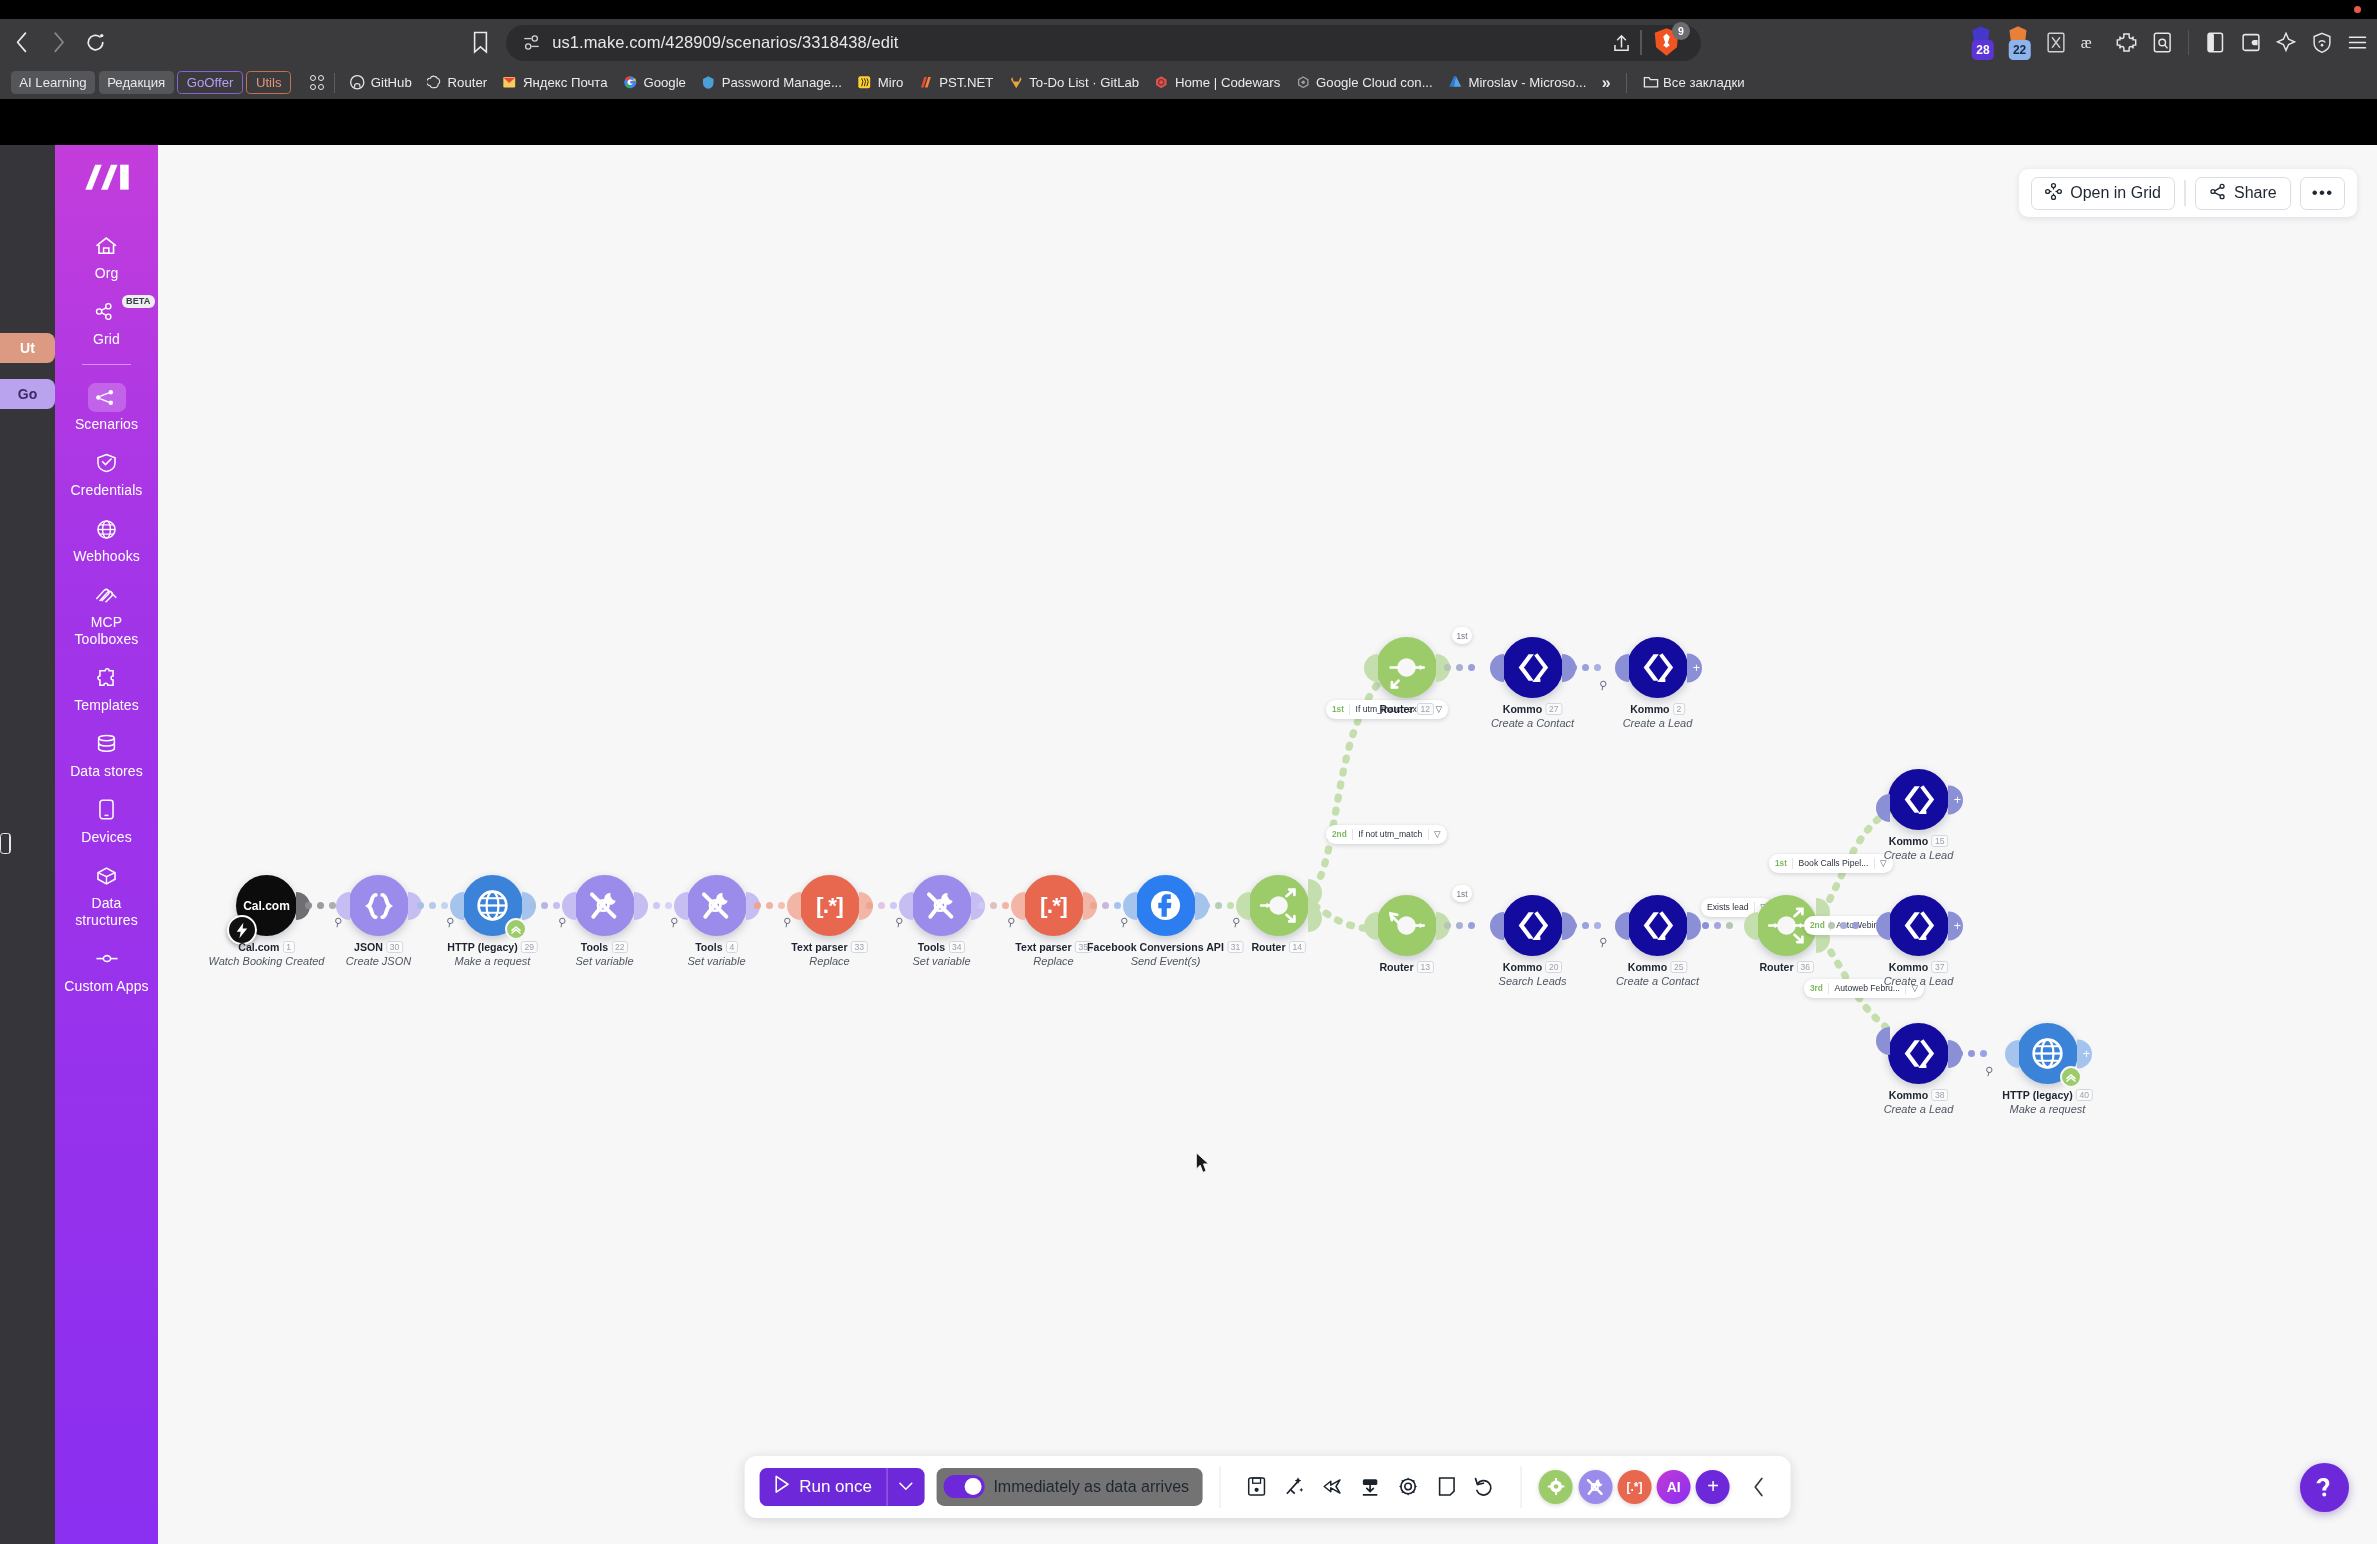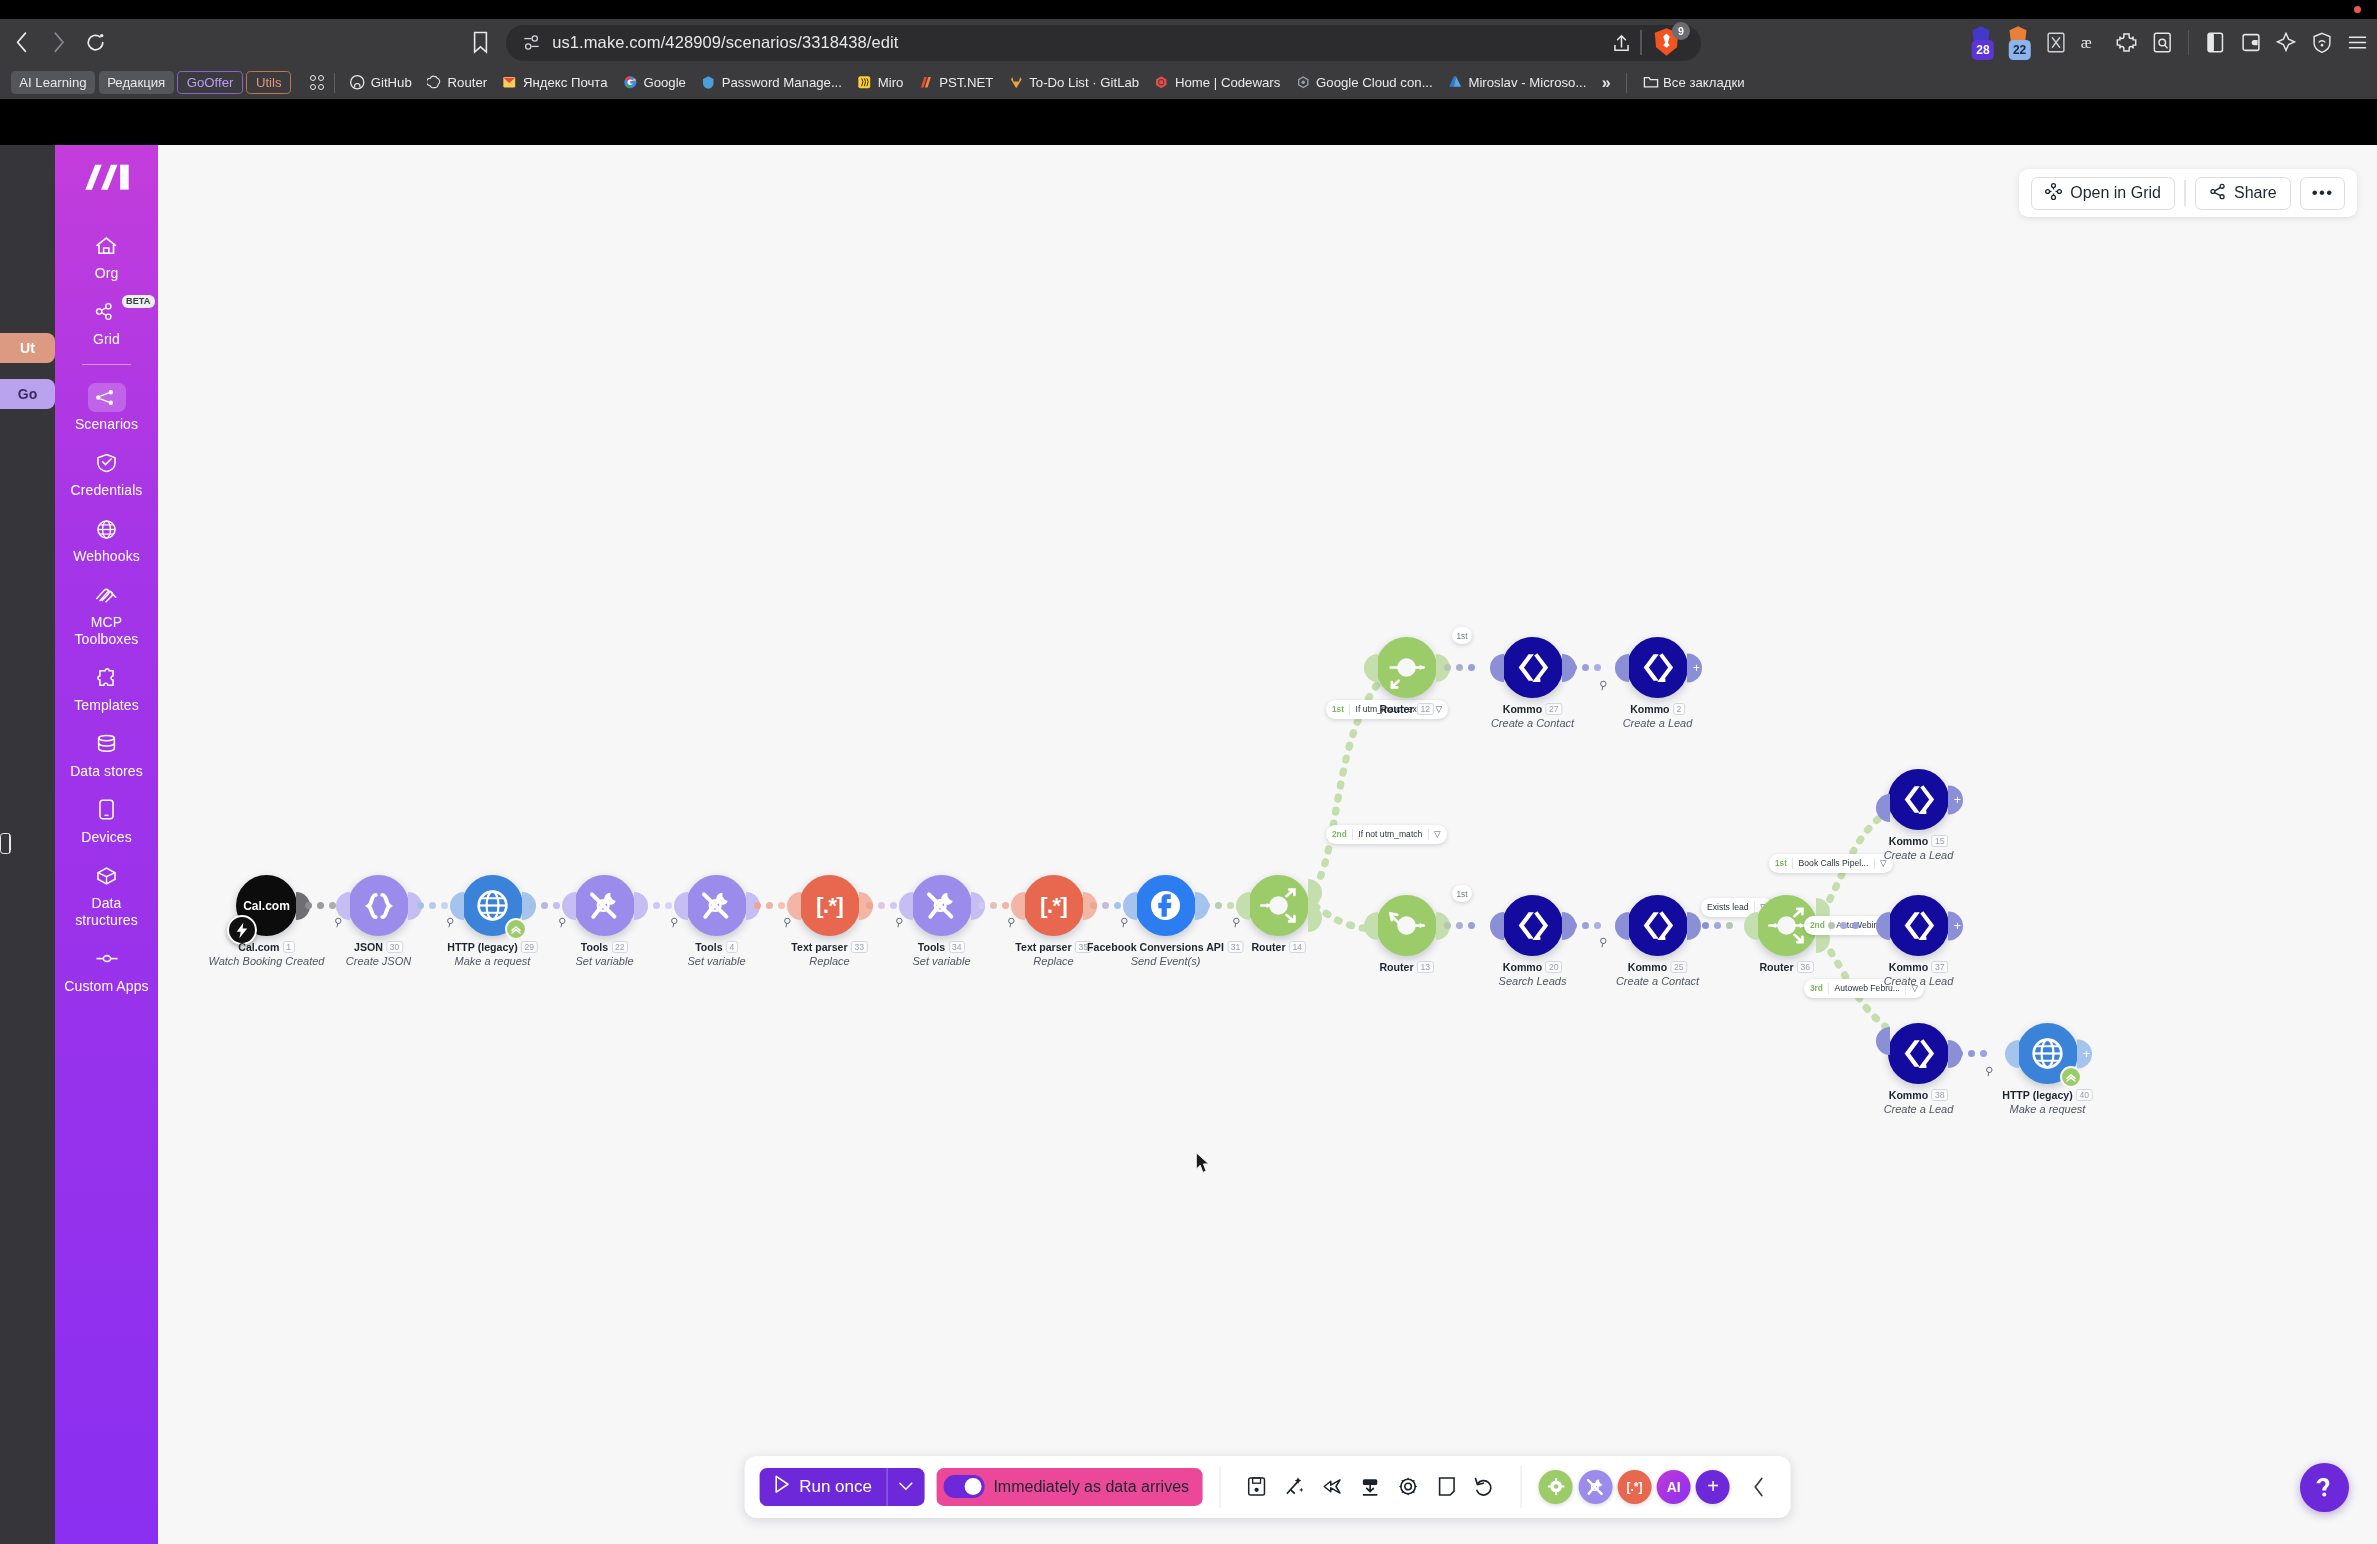--- a/index.html
+++ b/index.html
@@ -240,21 +240,21 @@
   .run-btn {
     height: 38px; background: #6d28d9; border-radius: 7.3px; display: flex;
     align-items: center; color: #fff; overflow: hidden;
   }
   .run-btn .lbl {
     display: flex; align-items: center; gap: 8.6px; padding: 0 14.5px; font-size: 17px;
   }
   .run-btn .divd { width: 1.3px; height: 38px; background: rgba(255,255,255,.35); }
   .run-btn .carets { padding: 0 11.2px; font-size: 13.2px; }
   .toggle-group {
-    height: 38px; background: #ec4899; border-radius: 7.3px; display: flex;
+    height: 38px; background: #737373; border-radius: 7.3px; display: flex;
     align-items: center; gap: 9.2px; padding: 0 13.2px 0 6.6px; margin-left: 12px;
   }
   .switch {
     width: 41px; height: 22.5px; border-radius: 11.2px; background: #6d28d9;
     position: relative;
   }
   .switch i {
     position: absolute; right: 2.6px; top: 2.6px; width: 17px; height: 17px;
     border-radius: 50%; background: #fff;
   }

